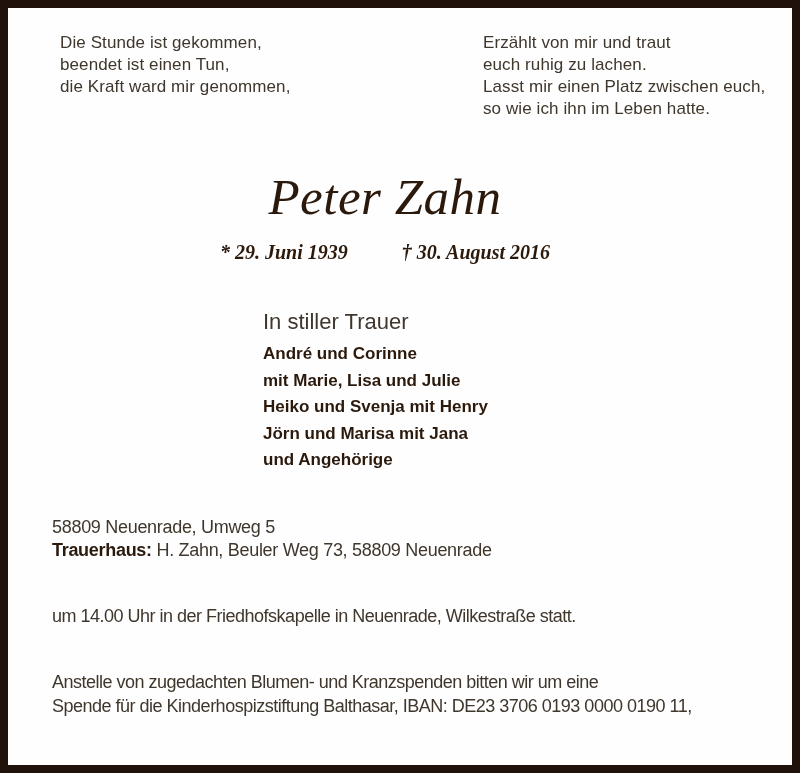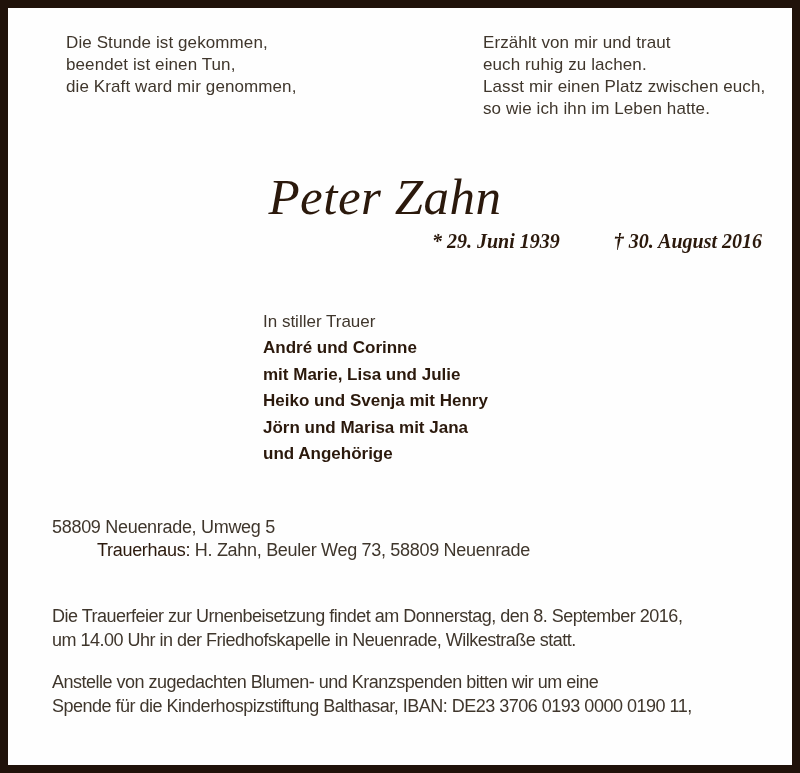--- a/index.html
+++ b/index.html
@@ -20,21 +20,21 @@
   }
   
   .poem {
     position: absolute;
     font-size: 17px;
     line-height: 22px;
     letter-spacing: 0.1px;
     color: var(--body-color, #3f362c);
     white-space: nowrap;
   }
-  .poem-left  { left: 58px;  top: 24px; }
+  .poem-left  { left: 52px;  top: 24px; }
   .poem-right { left: 475px; top: 24px; }
 
   
   .deceased-name {
     position: absolute;
     left: 0;
     right: 30px;
     top: 161px;
     margin: 0;
     text-align: center;
@@ -45,43 +45,43 @@
     line-height: 1.1;
     color: var(--heading-color, #2b190c);
     letter-spacing: 0.5px;
   }
 
   
   .dates {
     position: absolute;
     left: 0;
     right: 30px;
-    top: 222px;
+    top: 233px;
     display: flex;
-    justify-content: flex-end;
+    justify-content: center;
     gap: 54px;
     font-family: "Liberation Serif", serif;
     font-style: italic;
     font-weight: bold;
     font-size: 20px;
     color: var(--heading-color, #2b190c);
     white-space: nowrap;
   }
 
   
   .mourning {
     position: absolute;
     left: 255px;
     top: 303px;
   }
   .mourning-intro {
-    font-size: 17px;
+    font-size: 22px;
     line-height: 22px;
     color: var(--body-color, #3f362c);
-    margin-bottom: 2px;
+    margin-bottom: 8px;
     white-space: nowrap;
   }
   .mourners {
     font-weight: bold;
     font-size: 17px;
     line-height: 26.5px;
     color: var(--heading-color, #2b190c);
     white-space: nowrap;
   }
 
@@ -90,23 +90,22 @@
     position: absolute;
     left: 44px;
     top: 508px;
     font-size: 18px;
     line-height: 23px;
     letter-spacing: -0.3px;
     color: var(--body-color, #3f362c);
     white-space: nowrap;
   }
   .address .bold {
-    font-weight: normal;
+    font-weight: bold;
     color: var(--heading-color, #2b190c);
-    margin-left: 45px;
   }
 
   
   .para {
     position: absolute;
     left: 44px;
     font-size: 18px;
     line-height: 24px;
     letter-spacing: -0.5px;
     color: var(--body-color, #3f362c);
@@ -153,21 +152,20 @@
 
   <div class="address">
     <div>58809 Neuenrade, Umweg 5</div>
     <div>
       <span class="bold">Trauerhaus:</span>
       <span>H. Zahn, Beuler Weg 73, 58809 Neuenrade</span>
     </div>
   </div>
 
   <div class="para para-funeral">
-    <div>Die Trauerfeier zur Urnenbeisetzung findet am Donnerstag, den 8. September 2016,</div>
     <div>um 14.00 Uhr in der Friedhofskapelle in Neuenrade, Wilkestraße statt.</div>
   </div>
 
   <div class="para para-donation">
     <div>Anstelle von zugedachten Blumen- und Kranzspenden bitten wir um eine</div>
     <div>Spende für die Kinderhospizstiftung Balthasar, IBAN: DE23 3706 0193 0000 0190 11,</div>
   </div>
 
 </div>
 

